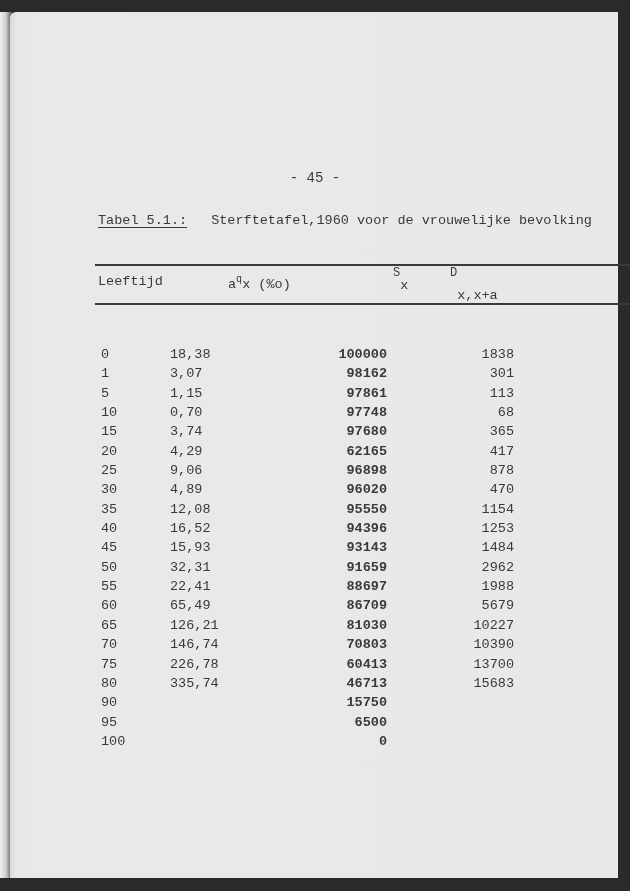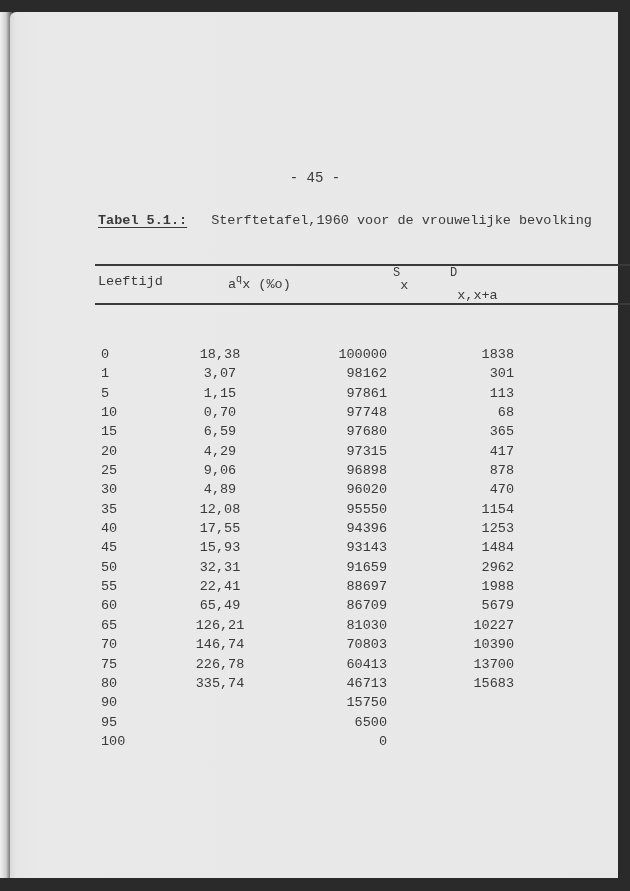--- a/index.html
+++ b/index.html
@@ -44,21 +44,20 @@
     .title {
       position: absolute;
       top: 213px;
       left: 98px;
       font-size: 13.5px;
       white-space: nowrap;
     }
     .title .label {
       text-decoration: underline;
       text-underline-offset: 3px;
-      font-weight: bold;
     }
     .title .text {
       margin-left: 24px;
     }
     .rule {
       position: absolute;
       left: 95px;
       width: 535px;
       height: 1.5px;
       background: #3a3a3a;
@@ -98,22 +97,22 @@
       position: relative;
       height: 19.35px;
       font-size: 13.5px;
       white-space: nowrap;
     }
     .cell {
       position: absolute;
       top: 0;
     }
     .c-age { left: 92px; width: 30px; text-align: right; }
-    .c-q { left: 170px; width: 100px; text-align: center; }
-    .c-s { left: 287px; width: 100px; text-align: right; }
+    .c-q { left: 170px; width: 100px; text-align: left; }
+    .c-s { left: 287px; width: 100px; text-align: right; font-weight: bold; }
     .c-d { left: 414px; width: 100px; text-align: right; }
     .c-age.left { text-align: left; left: 101px; }
   </style>
 </head>
 <body>
 
 <div class="spine"></div>
 <div class="page"></div>
 
 <div class="page-number">- 45 -</div>
@@ -151,28 +150,28 @@
       <span class="cell c-d">113</span>
     </div>
     <div class="row">
       <span class="cell c-age left">10</span>
       <span class="cell c-q">0,70</span>
       <span class="cell c-s">97748</span>
       <span class="cell c-d">68</span>
     </div>
     <div class="row">
       <span class="cell c-age left">15</span>
-      <span class="cell c-q">6,59</span>
+      <span class="cell c-q">3,74</span>
       <span class="cell c-s">97680</span>
       <span class="cell c-d">365</span>
     </div>
     <div class="row">
       <span class="cell c-age left">20</span>
       <span class="cell c-q">4,29</span>
-      <span class="cell c-s">97315</span>
+      <span class="cell c-s">62165</span>
       <span class="cell c-d">417</span>
     </div>
     <div class="row">
       <span class="cell c-age left">25</span>
       <span class="cell c-q">9,06</span>
       <span class="cell c-s">96898</span>
       <span class="cell c-d">878</span>
     </div>
     <div class="row">
       <span class="cell c-age left">30</span>
@@ -181,21 +180,21 @@
       <span class="cell c-d">470</span>
     </div>
     <div class="row">
       <span class="cell c-age left">35</span>
       <span class="cell c-q">12,08</span>
       <span class="cell c-s">95550</span>
       <span class="cell c-d">1154</span>
     </div>
     <div class="row">
       <span class="cell c-age left">40</span>
-      <span class="cell c-q">17,55</span>
+      <span class="cell c-q">16,52</span>
       <span class="cell c-s">94396</span>
       <span class="cell c-d">1253</span>
     </div>
     <div class="row">
       <span class="cell c-age left">45</span>
       <span class="cell c-q">15,93</span>
       <span class="cell c-s">93143</span>
       <span class="cell c-d">1484</span>
     </div>
     <div class="row">

